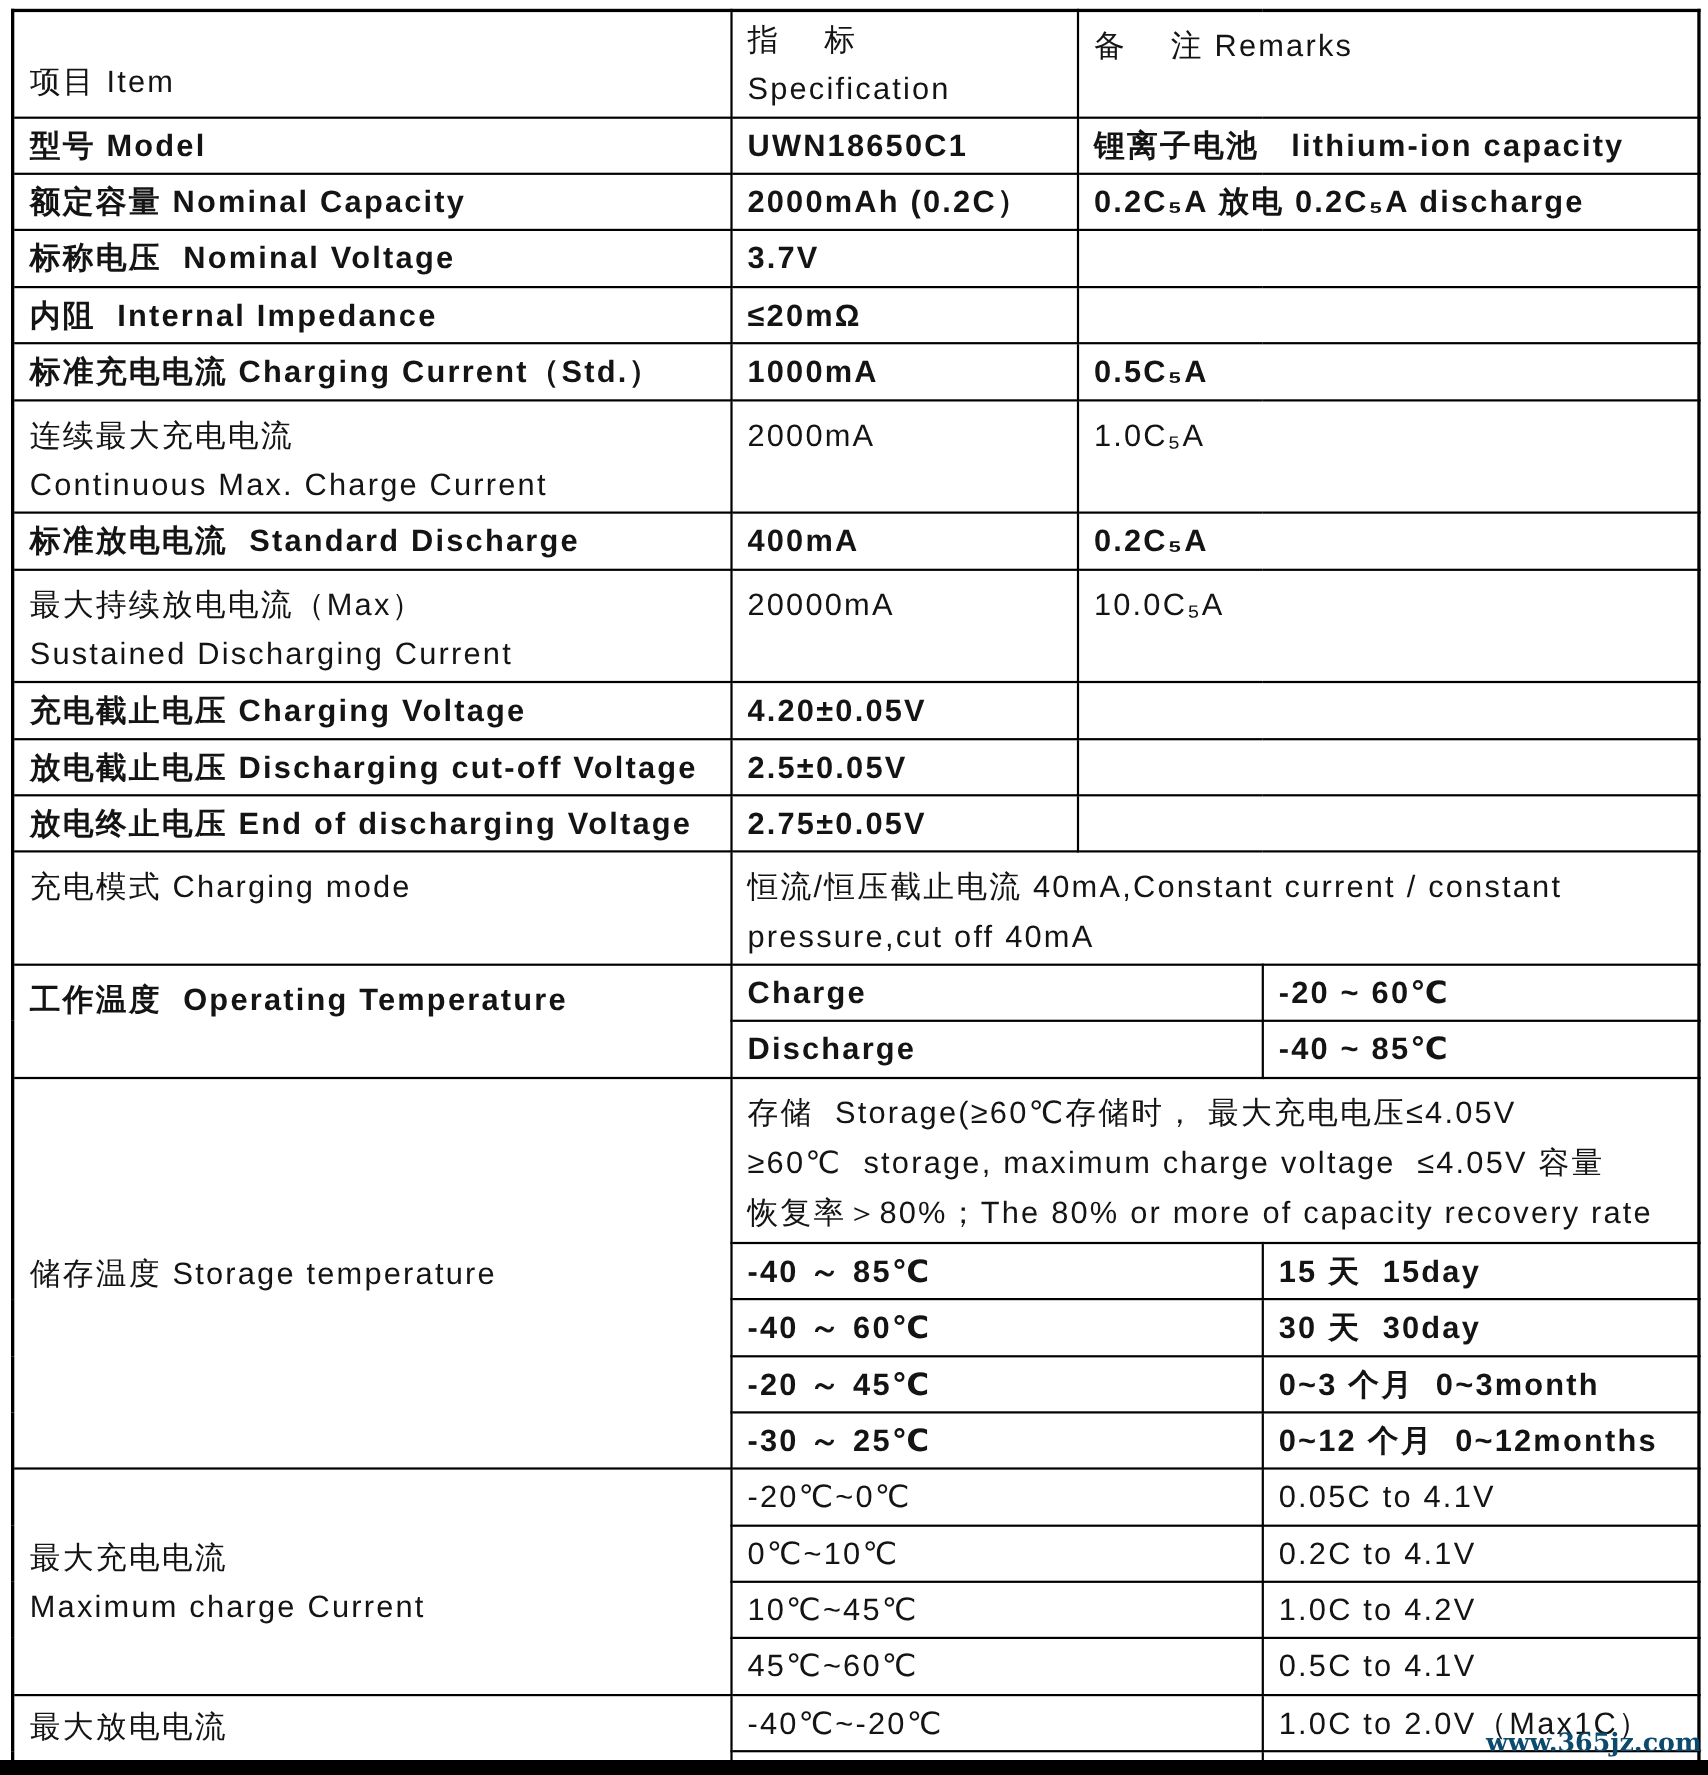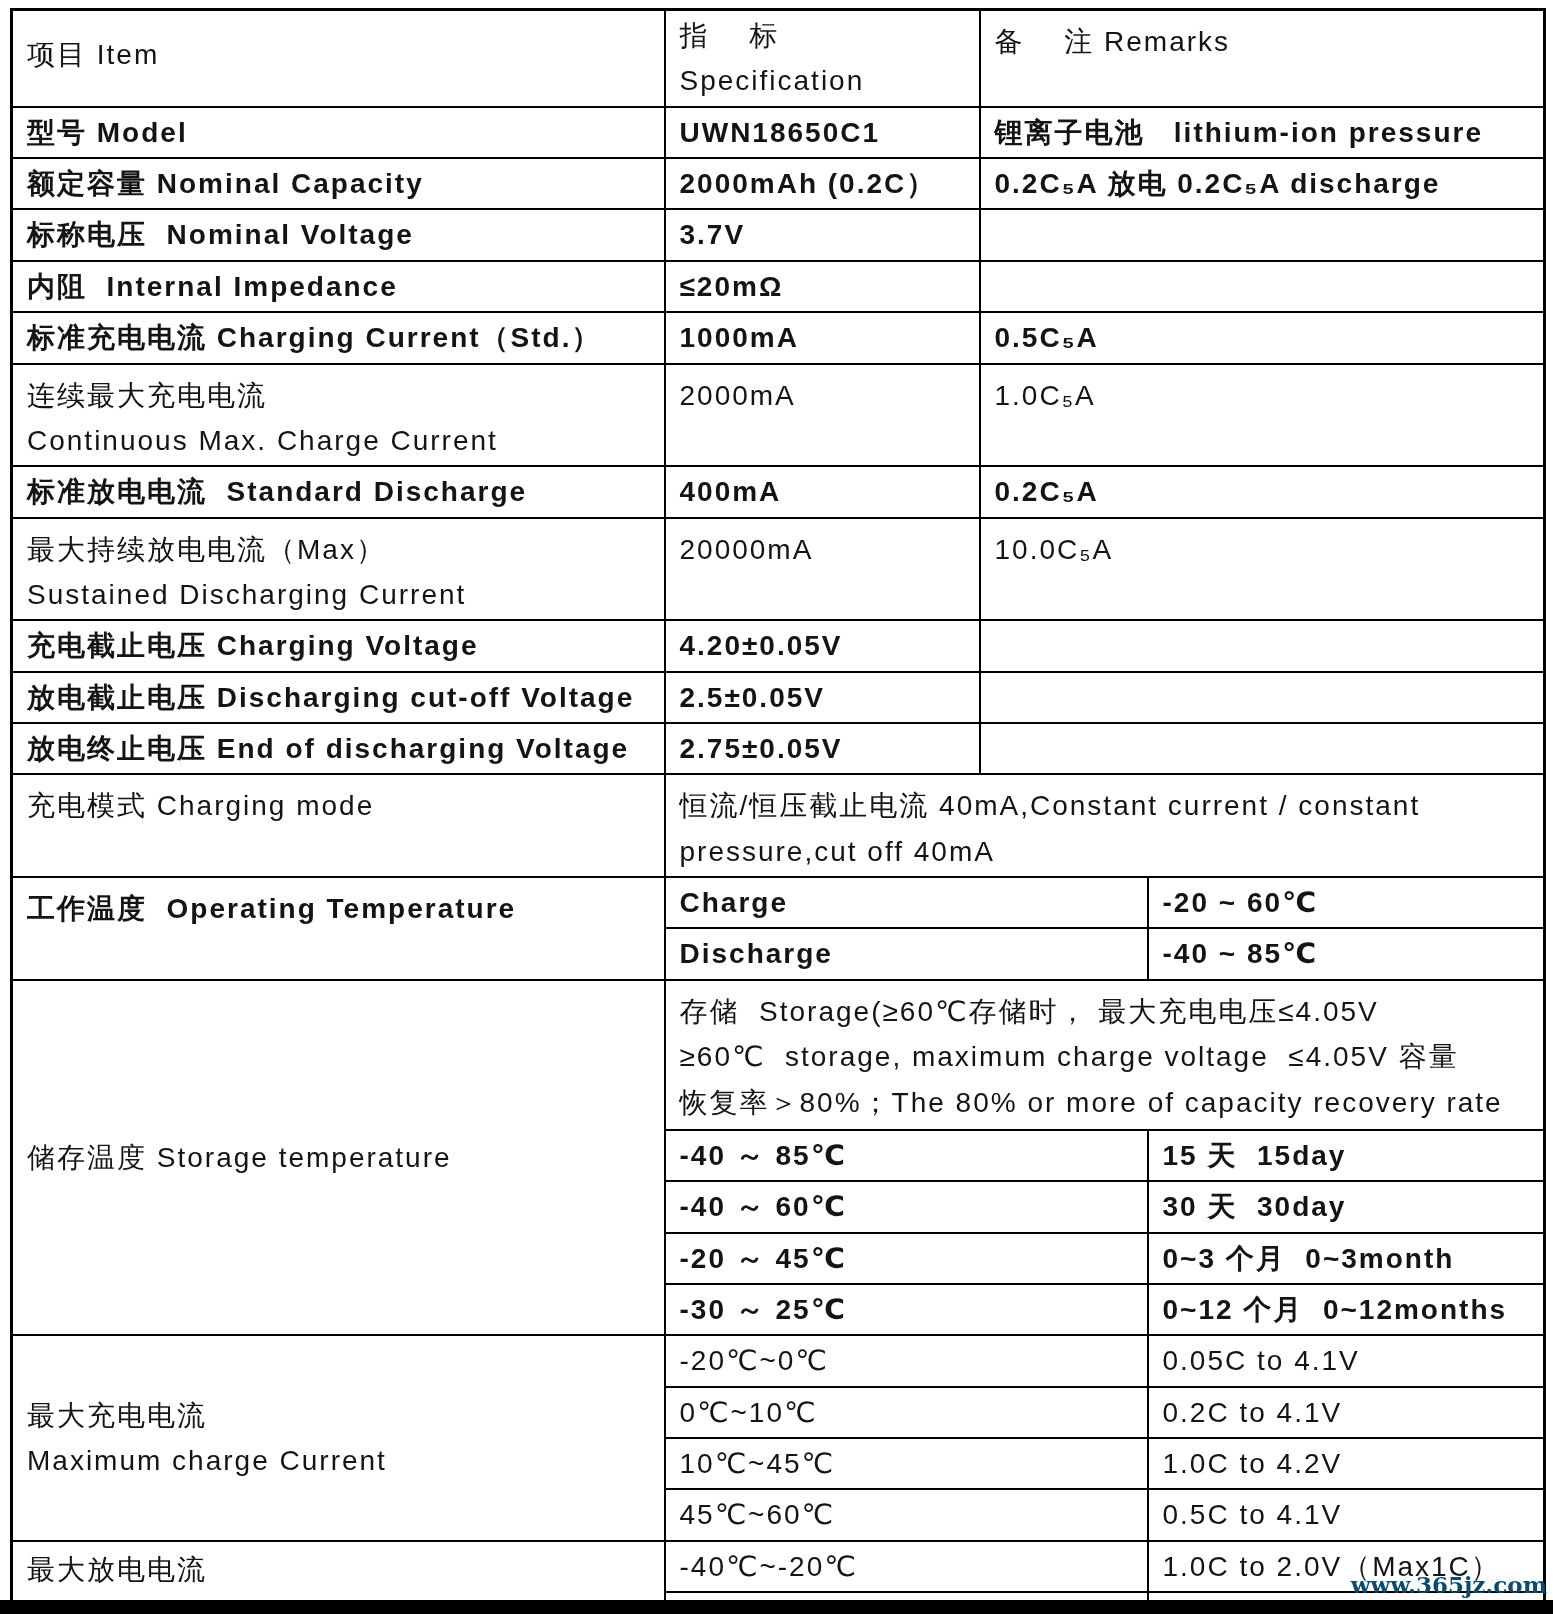--- a/index.html
+++ b/index.html
@@ -22,21 +22,21 @@
     border:2px solid #000;
     font-size:28px;
     letter-spacing:2px;
     color:#141414;
     padding:2px 14px;
     vertical-align:middle;
     white-space:pre-wrap;
     line-height:1.62;
     overflow:hidden;
   }
-  .va-bottom{vertical-align:bottom;padding-bottom:28px;}
+  .va-bottom{vertical-align:bottom;padding-bottom:8px;}
   .va-top{vertical-align:top;padding-top:8px;}
   .center{text-align:left;}
   .h92{height:92px;}
   .h51{height:51px;font-weight:bold;}
   .h95{height:95px;}
   .h98{height:98px;}
   .h150{height:150px;}
   .h48{height:48px;}
   .h49{height:49px;}
   .bottom-bar{
@@ -69,21 +69,21 @@
         <tr class="h92">
       <td class="va-bottom">项目 Item</td>
       <td class="center">指　 标
 Specification</td>
       <td colspan="2" class="va-top">备　 注 Remarks</td>
     </tr>
 
     <tr class="h51">
       <td>型号 Model</td>
       <td>UWN18650C1</td>
-      <td colspan="2">锂离子电池   lithium-ion pressure</td>
+      <td colspan="2">锂离子电池   lithium-ion capacity</td>
     </tr>
     <tr class="h51">
       <td>额定容量 Nominal Capacity</td>
       <td>2000mAh (0.2C）</td>
       <td colspan="2">0.2C₅A 放电 0.2C₅A discharge</td>
     </tr>
     <tr class="h51">
       <td>标称电压  Nominal Voltage</td>
       <td>3.7V</td>
       <td colspan="2"></td>

